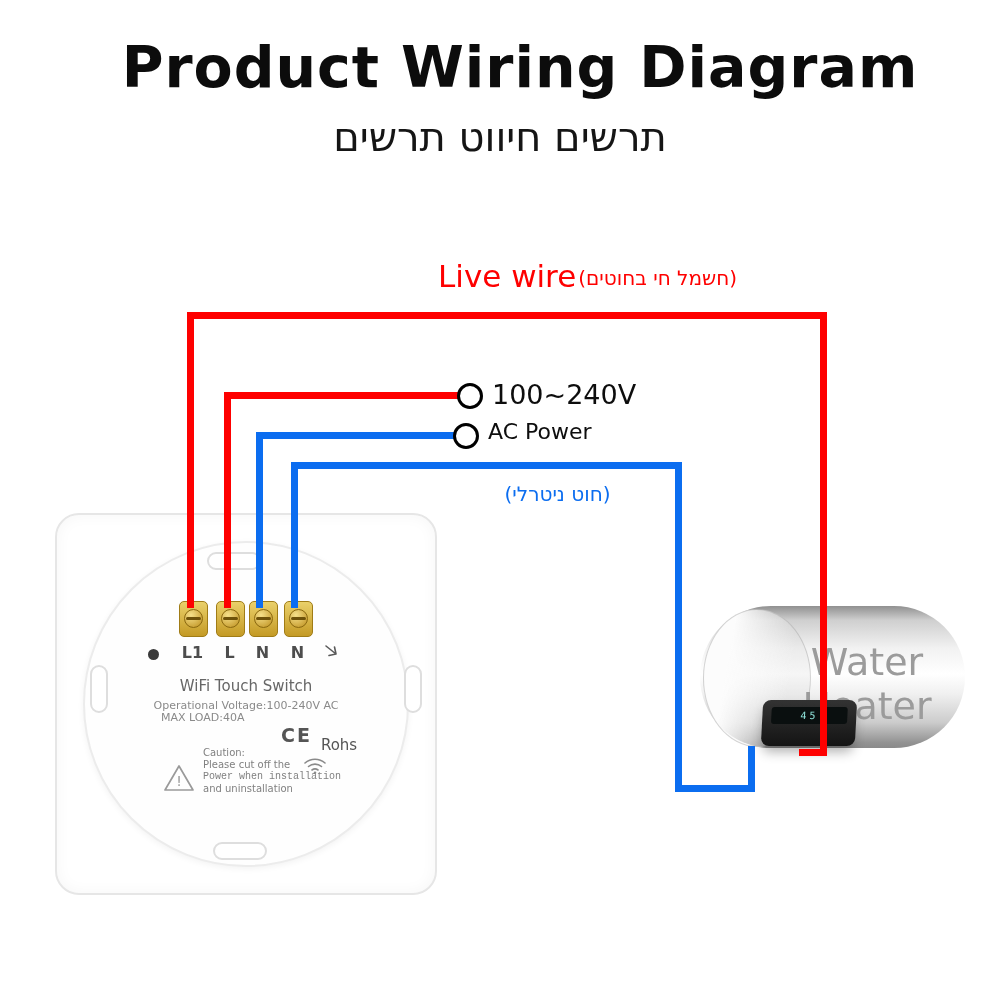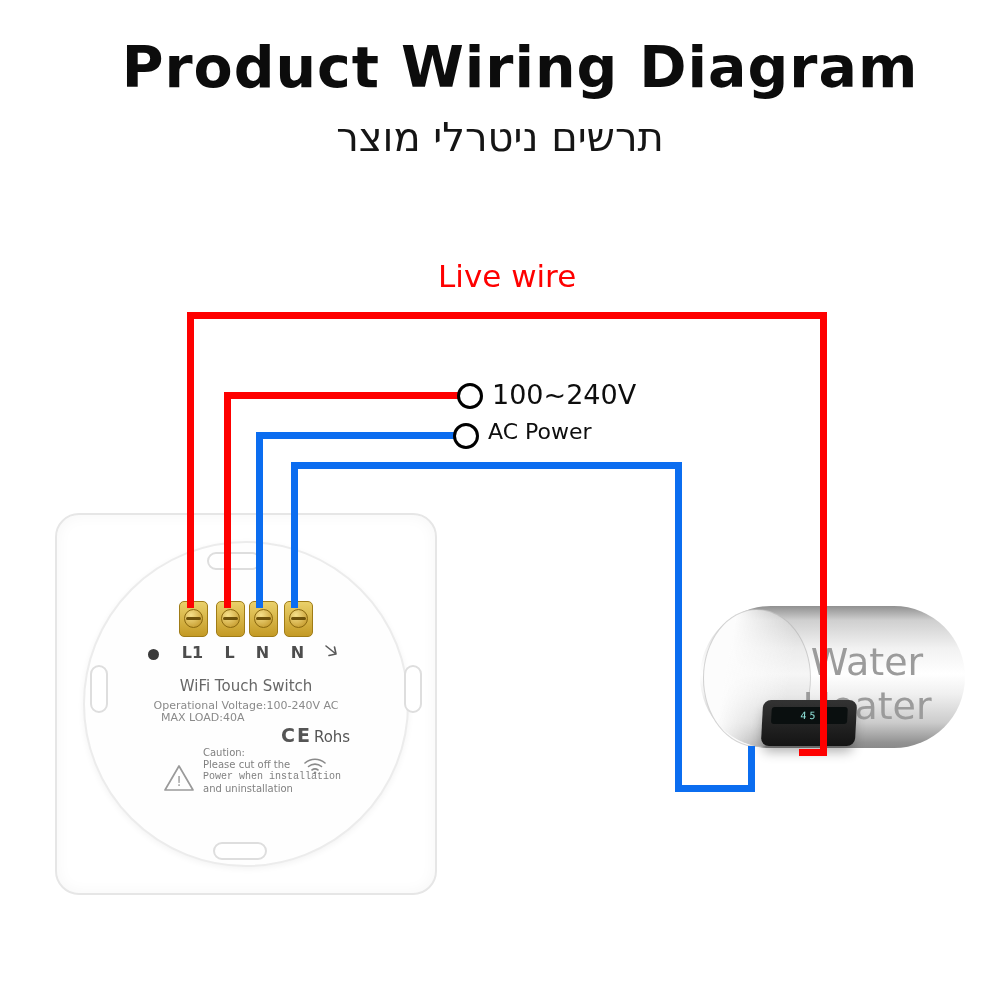--- a/index.html
+++ b/index.html
@@ -38,50 +38,52 @@
   .terminal{position:absolute;top:86px;width:27px;height:34px;border-radius:5px;z-index:2;
             background:linear-gradient(180deg,#ead06a,#c49a25);border:1px solid #a07c16;}
   .terminal::before{content:"";position:absolute;left:4px;top:7px;width:17px;height:17px;border-radius:50%;
             background:radial-gradient(circle at 35% 30%,#f6e08a,#bd8f1d);border:1px solid #8a680f;}
   .terminal::after{content:"";position:absolute;left:6px;top:15px;width:15px;height:3px;background:#6e520a;border-radius:2px;}
   .tlabel{position:absolute;top:128px;width:27px;text-align:center;font-size:16px;font-weight:bold;color:#4d4d4d;}
   #dot-left{left:91px;top:134px;width:11px;height:11px;border-radius:50%;background:#3a3a3a;}
   #switch-name{left:62px;top:162px;width:254px;text-align:center;font-size:15px;color:#666;}
   #op-voltage{left:62px;top:184px;width:254px;text-align:center;font-size:11px;color:#8a8a8a;}
   #max-load{left:104px;top:196px;font-size:11px;color:#8a8a8a;}
-  #ce-rohs{left:224px;top:209px;display:flex;gap:2px;color:#555;}
+  #ce-rohs{left:224px;top:209px;display:flex;gap:9px;color:#555;}
   #ce-rohs .ce{font-size:19px;font-weight:600;letter-spacing:2px;}
-  #ce-rohs .rohs{font-size:15px;padding-top:4px;}
+  #ce-rohs .rohs{font-size:15px;padding-top:4px;margin-top:8px;}
   .caution{position:absolute;font-size:10px;color:#808080;left:146px;}
 
   
   #heater-body{left:700px;top:606px;width:265px;height:142px;border-radius:71px;z-index:1;
         background:linear-gradient(180deg,#909090 0%,#cfcfcf 10%,#f2f2f2 30%,#ffffff 48%,#f0f0f0 62%,#cccccc 82%,#939393 96%,#8a8a8a 100%);}
   #heater-cap{position:absolute;left:3px;top:3px;width:106px;height:136px;border-radius:50%;
         background:linear-gradient(100deg,#fcfcfc 25%,rgba(210,210,210,0.2) 75%);border:1px solid rgba(165,165,165,0.45);}
   #heater-label{left:772px;top:640px;width:190px;text-align:center;font-size:38px;color:#9b9b9b;z-index:2;}
   #heater-panel{left:762px;top:700px;width:94px;height:46px;border-radius:8px;z-index:2;transform:skewX(-3deg);
         background:linear-gradient(180deg,#333,#141414);box-shadow:0 8px 12px -2px rgba(0,0,0,0.3);}
   #heater-display{margin:7px 9px 0;height:17px;background:#0a0f0f;border-radius:3px;color:#8fe3da;
         font-size:10px;line-height:17px;text-align:center;letter-spacing:3px;font-family:"DejaVu Sans Mono",monospace;}
 </style>
 </head>
 <body>
 
 <div id="canvas">
 
   <div class="abs" id="title">Product Wiring Diagram</div>
-  <div class="abs" id="subtitle" dir="rtl">תרשים ניטרלי מוצר</div>
+  <div class="abs" id="subtitle" dir="rtl">תרשים חיווט תרשים</div>
 
   <div class="lbl" id="live-group">
     <span class="main">Live wire</span>
+    <span class="he" dir="rtl">(חשמל חי בחוטים)</span>
   </div>
   <div class="lbl" id="lbl-voltage">100~240V</div>
   <div class="lbl" id="lbl-ac">AC Power</div>
   <div class="lbl" id="neutral-group">
+    <span class="he" dir="rtl">(חוט ניטרלי)</span>
   </div>
 
   <div class="wire red" style="left:187px;top:312px;width:7px;height:296px;"></div>
   <div class="wire red" style="left:187px;top:312px;width:640px;height:7px;"></div>
   <div class="wire red" style="left:820px;top:312px;width:7px;height:444px;"></div>
   <div class="wire red" style="left:799px;top:749px;width:28px;height:7px;"></div>
   <div class="wire red" style="left:224px;top:392px;width:7px;height:216px;"></div>
   <div class="wire red" style="left:224px;top:392px;width:234px;height:7px;"></div>
 
   <div class="wire blue" style="left:256px;top:432px;width:7px;height:176px;"></div>

